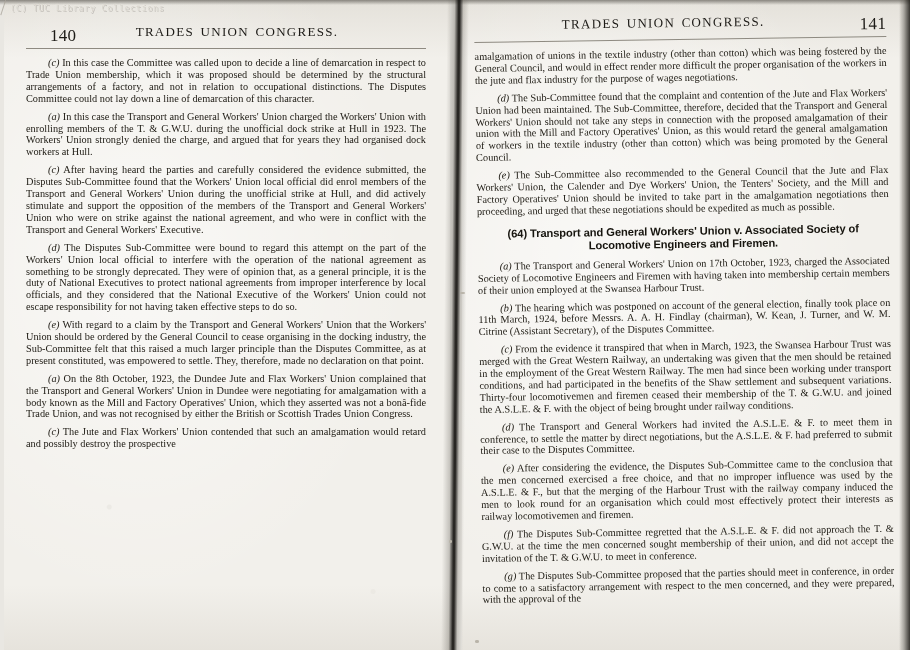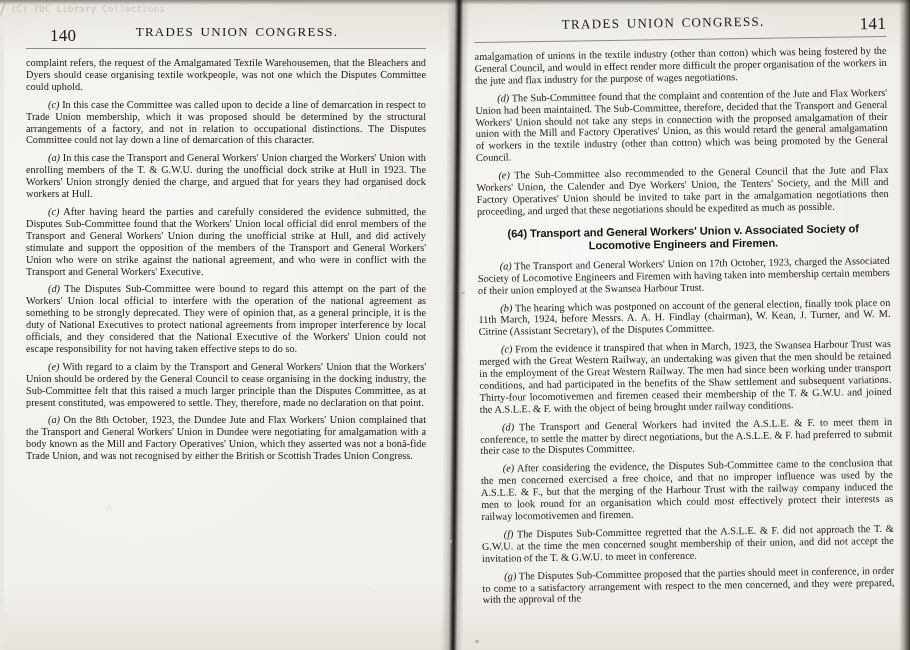--- a/index.html
+++ b/index.html
@@ -197,27 +197,27 @@
   <div class="corner-fold"></div>
   <div class="watermark">(C) TUC Library Collections</div>
 
   <div class="page page-left">
     <div class="running-head">
       <span class="folio folio-left">140</span>
       <span class="head-title">TRADES UNION CONGRESS.</span>
     </div>
     <div class="head-rule"></div>
     <div id="left-body">
-        <p class="para cont"><span>complaint refers, the request of the Amalgamated Textile Warehousemen, that the Bleachers and Dyers should cease organising textile workpeople, was not one which the Disputes Committee could uphold.</span></p>
         <p class="para gap"><i>(c)</i> <span>In this case the Committee was called upon to decide a line of demarcation in respect to Trade Union membership, which it was proposed should be determined by the structural arrangements of a factory, and not in relation to occupational distinctions. The Disputes Committee could not lay down a line of demarcation of this character.</span></p>
         <p class="para gap"><i>(a)</i> <span>In this case the Transport and General Workers' Union charged the Workers' Union with enrolling members of the T. &amp; G.W.U. during the unofficial dock strike at Hull in 1923. The Workers' Union strongly denied the charge, and argued that for years they had organised dock workers at Hull.</span></p>
         <p class="para gap"><i>(c)</i> <span>After having heard the parties and carefully considered the evidence submitted, the Disputes Sub-Committee found that the Workers' Union local official did enrol members of the Transport and General Workers' Union during the unofficial strike at Hull, and did actively stimulate and support the opposition of the members of the Transport and General Workers' Union who were on strike against the national agreement, and who were in conflict with the Transport and General Workers' Executive.</span></p>
         <p class="para gap"><i>(d)</i> <span>The Disputes Sub-Committee were bound to regard this attempt on the part of the Workers' Union local official to interfere with the operation of the national agreement as something to be strongly deprecated. They were of opinion that, as a general principle, it is the duty of National Executives to protect national agreements from improper interference by local officials, and they considered that the National Executive of the Workers' Union could not escape responsibility for not having taken effective steps to do so.</span></p>
         <p class="para gap"><i>(e)</i> <span>With regard to a claim by the Transport and General Workers' Union that the Workers' Union should be ordered by the General Council to cease organising in the docking industry, the Sub-Committee felt that this raised a much larger principle than the Disputes Committee, as at present constituted, was empowered to settle. They, therefore, made no declaration on that point.</span></p>
         <p class="para gap"><i>(a)</i> <span>On the 8th October, 1923, the Dundee Jute and Flax Workers' Union complained that the Transport and General Workers' Union in Dundee were negotiating for amalgamation with a body known as the Mill and Factory Operatives' Union, which they asserted was not a bonâ-fide Trade Union, and was not recognised by either the British or Scottish Trades Union Congress.</span></p>
+        <p class="para gap"><i>(c)</i> <span>The Jute and Flax Workers' Union contended that such an amalgamation would retard and possibly destroy the prospective</span></p>
       </div>
   </div>
 
   <div class="page page-right">
     <div class="running-head">
       <span class="head-title">TRADES UNION CONGRESS.</span>
       <span class="folio folio-right">141</span>
     </div>
     <div class="head-rule"></div>
     <div id="right-body">

